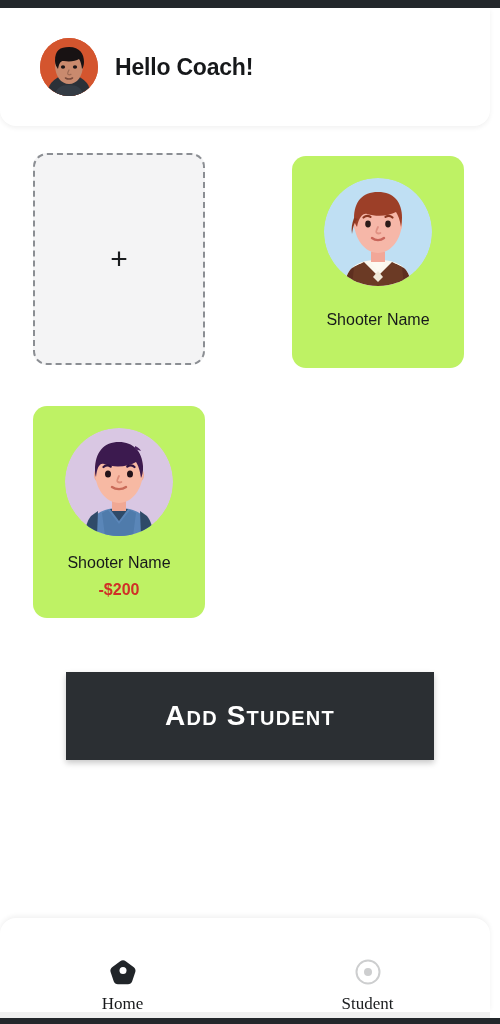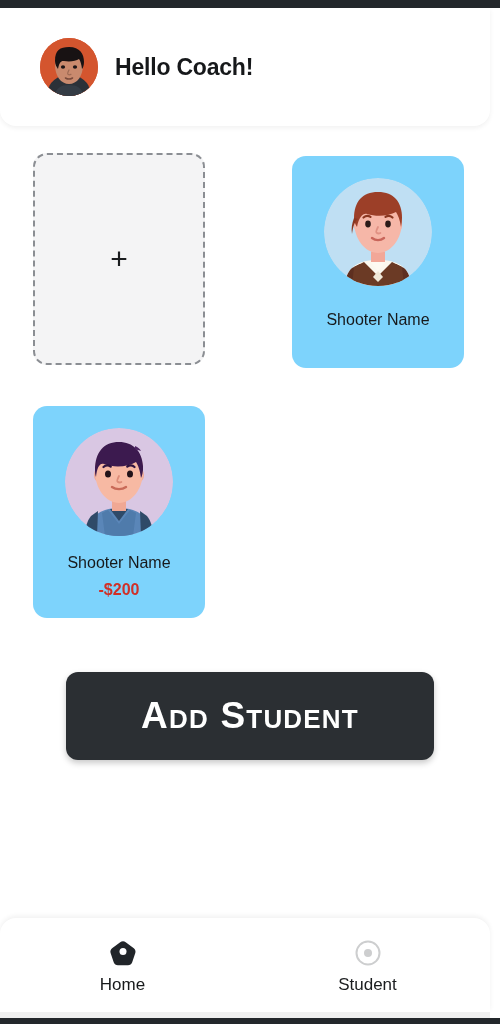--- a/index.html
+++ b/index.html
@@ -104,21 +104,21 @@
     justify-content: center;
   }
   .plus-icon {
     font-size: 30px;
     line-height: 1;
     color: #1a1c1e;
     font-weight: 400;
   }
 
   .card-student {
-    background: #7dd3fc;
+    background: #bef264;
     display: flex;
     flex-direction: column;
     align-items: center;
     padding-top: 22px;
   }
   .card-s1 { left: 292px; top: 30px; }
   .card-s2 { left: 33px; top: 280px; }
 
   .student-avatar {
     width: 108px;
@@ -148,24 +148,24 @@
 
   
   .add-student-button {
     position: absolute;
     left: 66px;
     top: 664px;
     width: 368px;
     height: 88px;
     background: #2b2f33;
     border: none;
-    border-radius: 12px;
+    border-radius: 0;
     color: #ffffff;
     font-family: "Liberation Sans", sans-serif;
-    font-size: 37px;
+    font-size: 28px;
     font-weight: bold;
     font-variant: small-caps;
     letter-spacing: 1.2px;
     cursor: pointer;
     box-shadow: 0 3px 6px rgba(0,0,0,0.22);
   }
 
   
   .bottom-nav {
     position: absolute;
@@ -177,23 +177,24 @@
     border-top-left-radius: 16px;
     border-top-right-radius: 16px;
     box-shadow: 0 -2px 5px rgba(0,0,0,0.06);
     display: flex;
   }
   .nav-item {
     flex: 1 1 0;
     display: flex;
     flex-direction: column;
     align-items: center;
-    justify-content: center;
+    justify-content: flex-end;
     gap: 8px;
     cursor: pointer;
+    font-family: Liberation Serif, serif;
   }
   .nav-icon { width: 30px; height: 30px; display: block; }
   .nav-label { font-size: 17px; line-height: 1; }
   .nav-item.active .nav-label { color: #17191b; }
   .nav-item.inactive .nav-label { color: #1b1d1f; }
 
   .bottom-strip {
     position: absolute;
     left: 0;
     bottom: 0;

